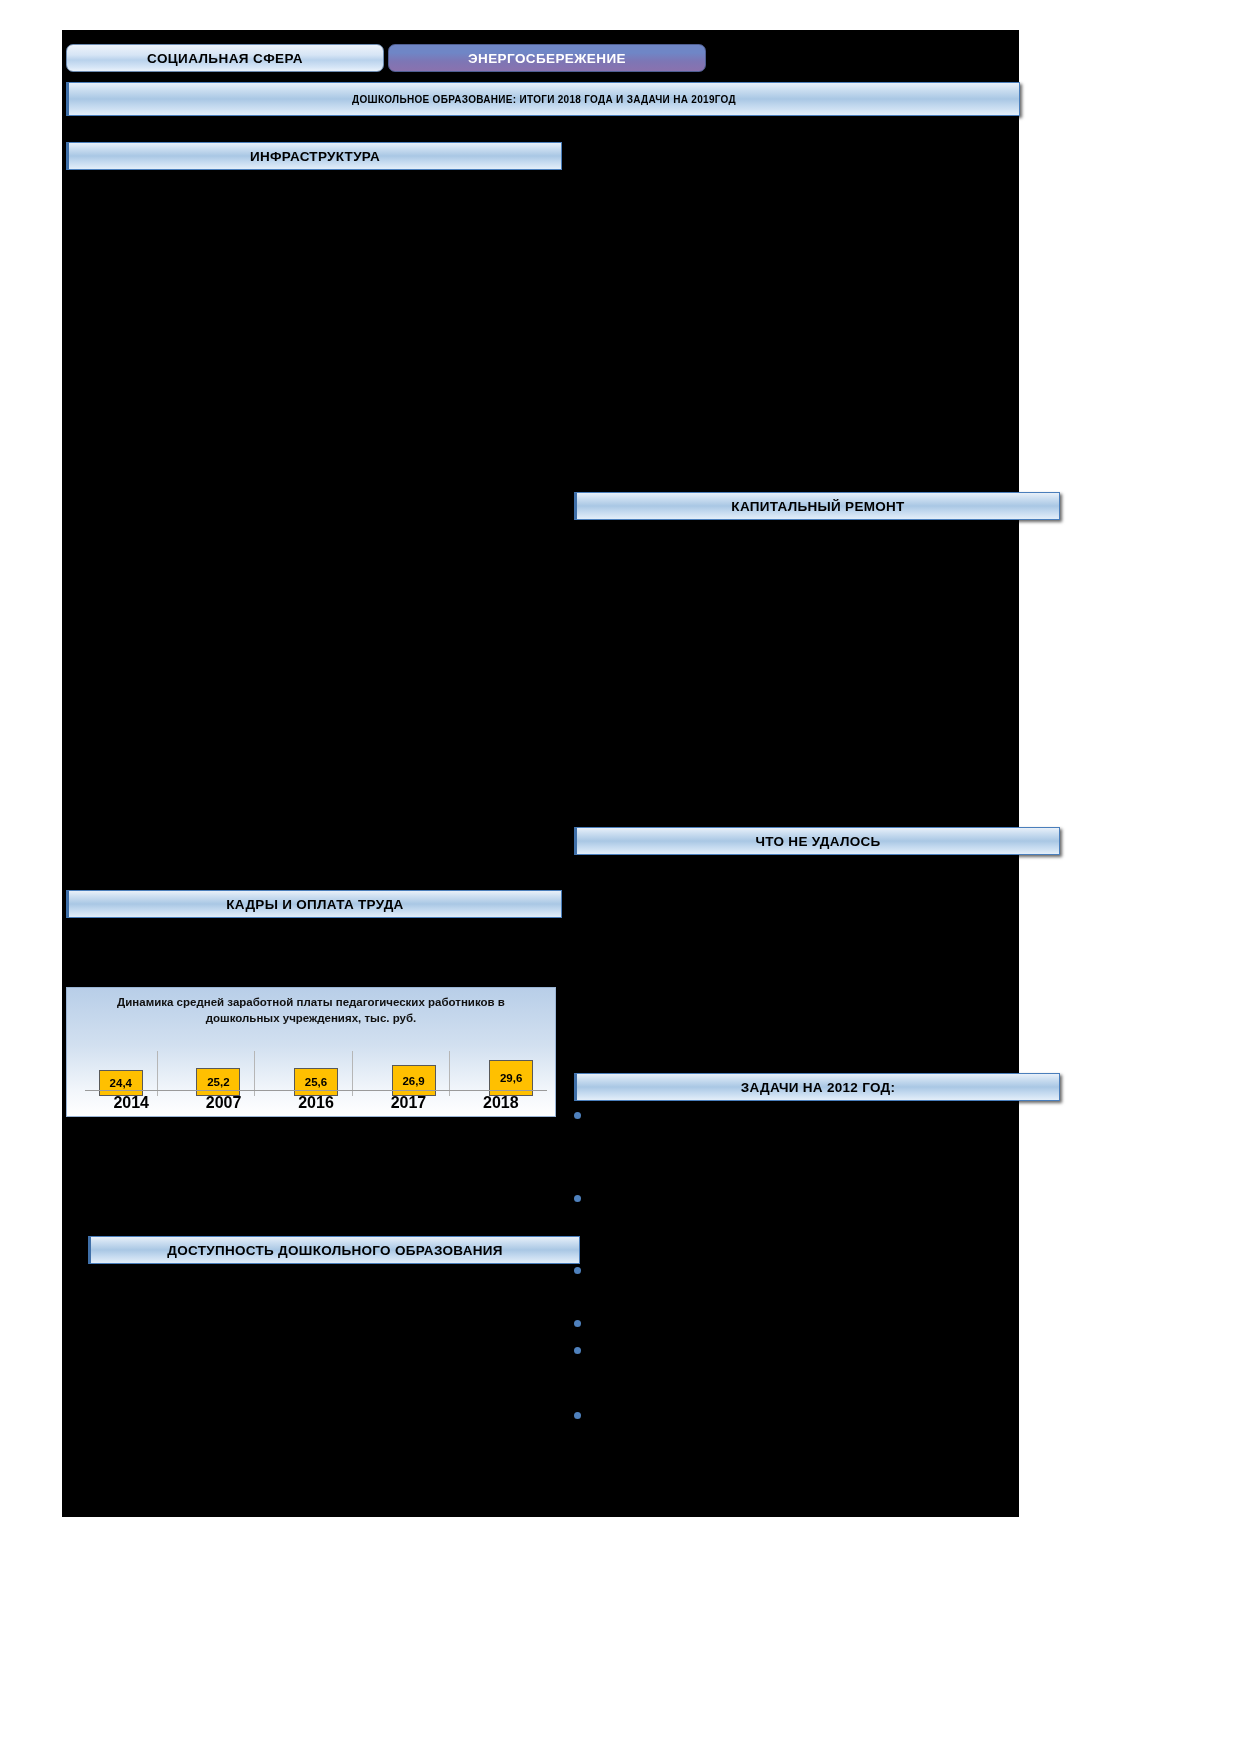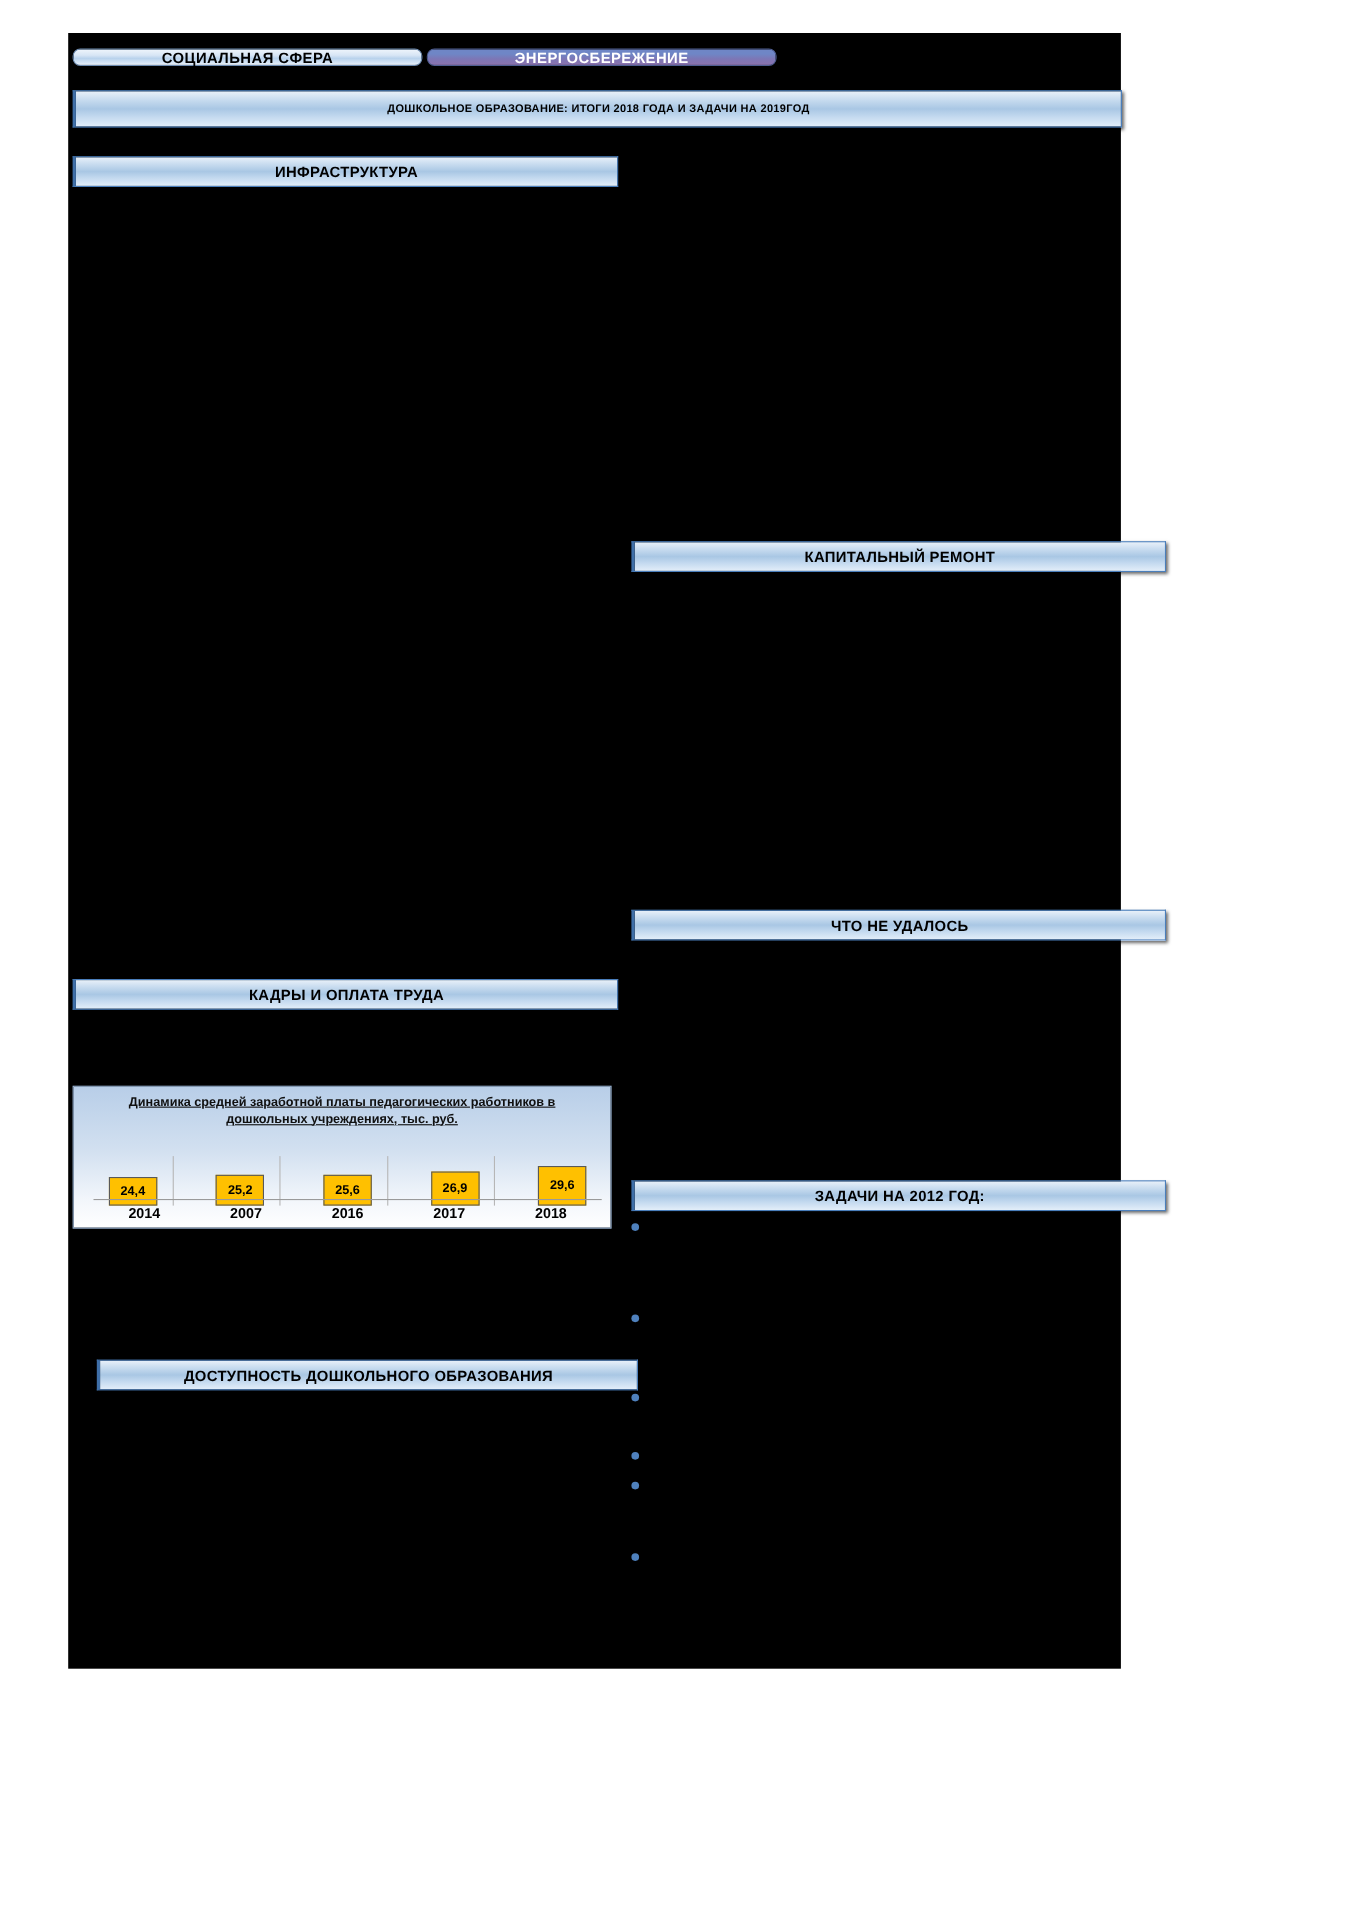--- a/index.html
+++ b/index.html
@@ -21,21 +21,21 @@
     left: 62px;
     top: 30px;
     width: 957px;
     height: 1487px;
     background: #000000;
   }
 
   
   .tab {
     position: absolute;
-    height: 16px;
+    height: 28px;
     border-radius: 7px;
     box-sizing: border-box;
     display: flex;
     align-items: center;
     justify-content: center;
     border: 1px solid #5f7590;
     box-shadow: 2px 2px 3px rgba(0,0,0,0.55);
   }
   .tab span {
     font-size: 13.5px;
@@ -111,21 +111,20 @@
   }
   #chart-title {
     position: absolute;
     left: 0; right: 0; top: 7px;
     text-align: center;
     font-size: 11.5px;
     font-weight: bold;
     color: #101010;
     line-height: 1.35;
     padding: 0 16px;
-    text-decoration: underline;
   }
   #plot {
     position: absolute;
     left: 18px;
     right: 8px;
     top: 58px;
     height: 68px;
   }
   #axis-line {
     position: absolute;
@@ -165,21 +164,21 @@
   .cats-row {
     position: absolute;
     left: 0; right: 0;
     top: 47px;
     height: 20px;
     display: flex;
   }
   .cat-cell {
     flex: 1 1 0;
     text-align: center;
-    font-size: 13px;
+    font-size: 16px;
     font-weight: bold;
     color: #000000;
     line-height: 20px;
   }
 
   
   #tasks-list {
     position: absolute;
     left: 512px;
     top: 1078px;

